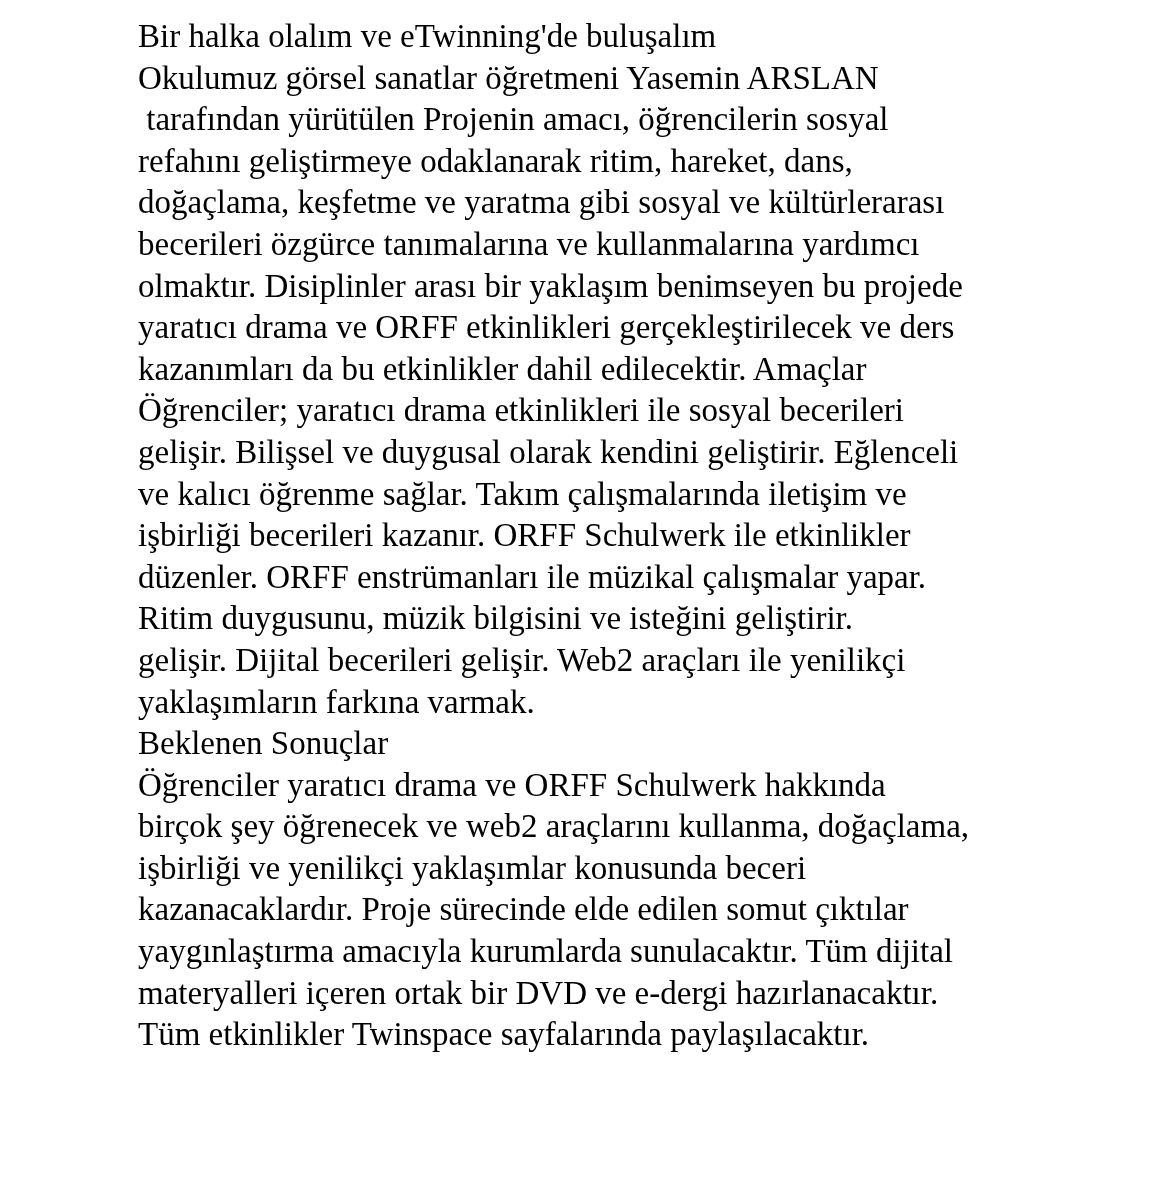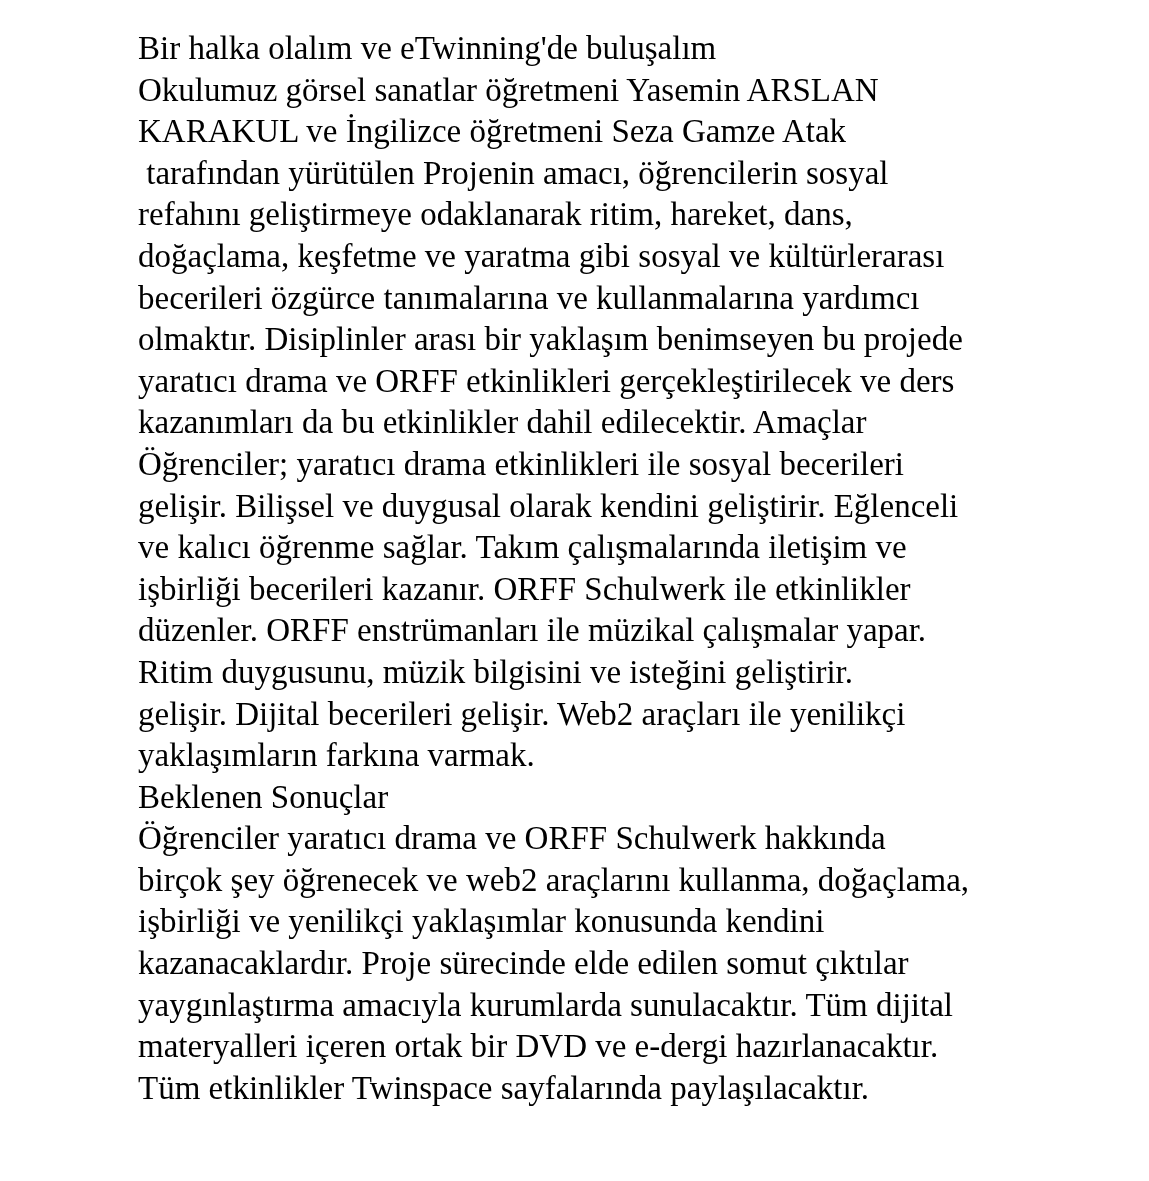--- a/index.html
+++ b/index.html
@@ -7,54 +7,53 @@
     padding: 0;
     background: #ffffff;
   }
   body {
     width: 1149px;
     height: 1181px;
     overflow: hidden;
   }
   .text-block {
     box-sizing: border-box;
-    padding: 28px 0 0 138px;
+    padding: 16px 0 0 138px;
     font-family: "Liberation Serif", "DejaVu Serif", serif;
     font-size: 33px;
     line-height: 41.6px;
     color: #000000;
     font-weight: 400;
   }
   .text-line {
     white-space: pre;
   }
 </style>
 </head>
 <body>
 
 <div class="text-block">
   <div class="text-line">Bir halka olalım ve eTwinning'de buluşalım</div>
   <div class="text-line">Okulumuz görsel sanatlar öğretmeni Yasemin ARSLAN</div>
-  <div class="text-line">KARAKUL ve İngilizce öğretmeni Seza Gamze Atak</div>
   <div class="text-line"> tarafından yürütülen Projenin amacı, öğrencilerin sosyal</div>
   <div class="text-line">refahını geliştirmeye odaklanarak ritim, hareket, dans,</div>
   <div class="text-line">doğaçlama, keşfetme ve yaratma gibi sosyal ve kültürlerarası</div>
   <div class="text-line">becerileri özgürce tanımalarına ve kullanmalarına yardımcı</div>
   <div class="text-line">olmaktır. Disiplinler arası bir yaklaşım benimseyen bu projede</div>
   <div class="text-line">yaratıcı drama ve ORFF etkinlikleri gerçekleştirilecek ve ders</div>
   <div class="text-line">kazanımları da bu etkinlikler dahil edilecektir. Amaçlar</div>
   <div class="text-line">Öğrenciler; yaratıcı drama etkinlikleri ile sosyal becerileri</div>
   <div class="text-line">gelişir. Bilişsel ve duygusal olarak kendini geliştirir. Eğlenceli</div>
   <div class="text-line">ve kalıcı öğrenme sağlar. Takım çalışmalarında iletişim ve</div>
   <div class="text-line">işbirliği becerileri kazanır. ORFF Schulwerk ile etkinlikler</div>
   <div class="text-line">düzenler. ORFF enstrümanları ile müzikal çalışmalar yapar.</div>
   <div class="text-line">Ritim duygusunu, müzik bilgisini ve isteğini geliştirir.</div>
   <div class="text-line">gelişir. Dijital becerileri gelişir. Web2 araçları ile yenilikçi</div>
   <div class="text-line">yaklaşımların farkına varmak.</div>
   <div class="text-line">Beklenen Sonuçlar</div>
   <div class="text-line">Öğrenciler yaratıcı drama ve ORFF Schulwerk hakkında</div>
   <div class="text-line">birçok şey öğrenecek ve web2 araçlarını kullanma, doğaçlama,</div>
-  <div class="text-line">işbirliği ve yenilikçi yaklaşımlar konusunda kendini</div>
+  <div class="text-line">işbirliği ve yenilikçi yaklaşımlar konusunda beceri</div>
   <div class="text-line">kazanacaklardır. Proje sürecinde elde edilen somut çıktılar</div>
   <div class="text-line">yaygınlaştırma amacıyla kurumlarda sunulacaktır. Tüm dijital</div>
   <div class="text-line">materyalleri içeren ortak bir DVD ve e-dergi hazırlanacaktır.</div>
   <div class="text-line">Tüm etkinlikler Twinspace sayfalarında paylaşılacaktır.</div>
 </div>
 
 </body></html>

